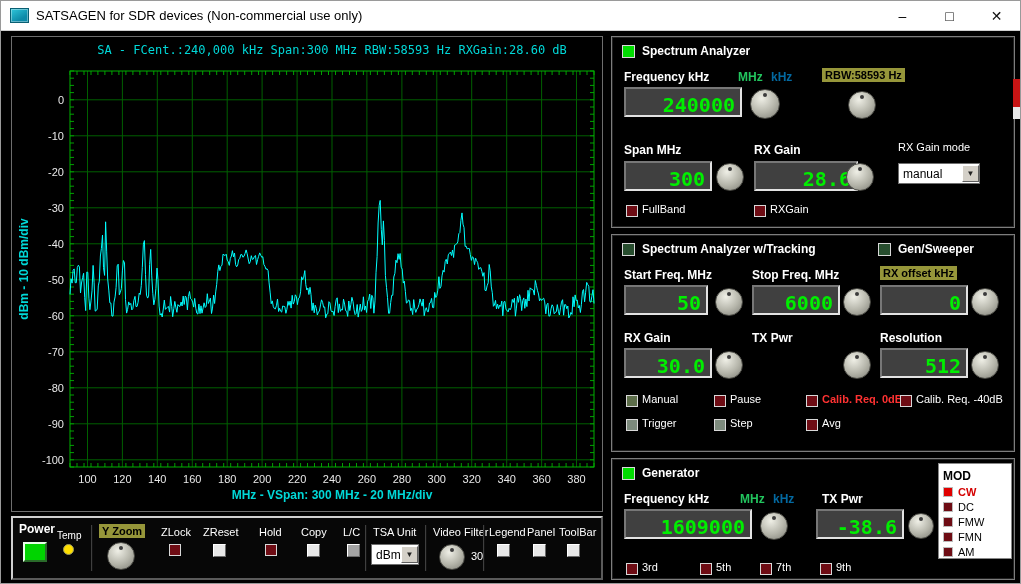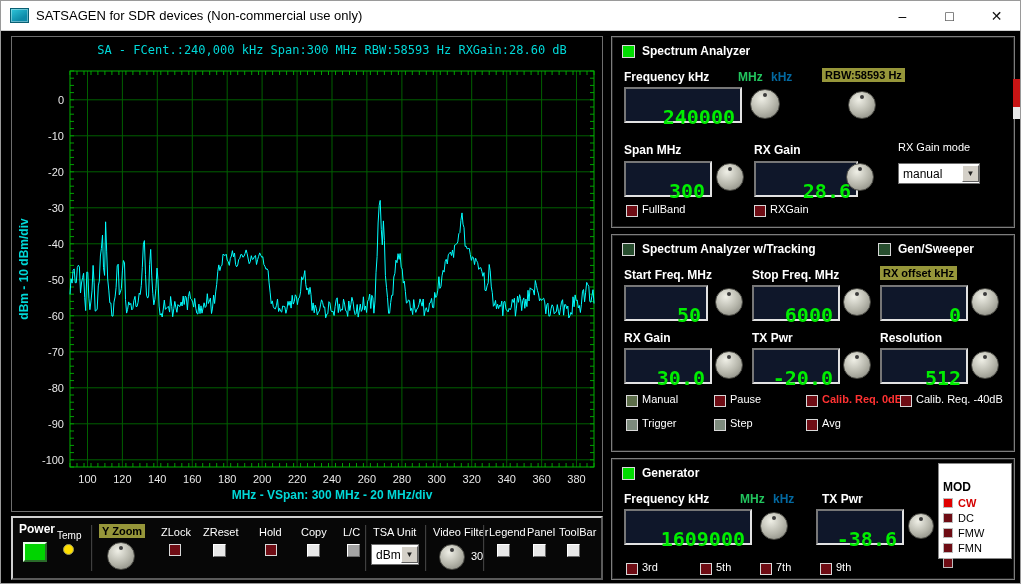--- a/index.html
+++ b/index.html
@@ -21,33 +21,33 @@
   
   .led{width:13px;height:13px;border:1px solid #d8d8d8;display:inline-block}
   .led.on{background:#00dc00}
   .led.dim{background:#274d2e}
   .label{color:#fff;font-size:12px;font-weight:bold;white-space:nowrap}
   .small-label{color:#fff;font-size:11px;white-space:nowrap}
   .red-unit{color:#22c55e;font-size:12px;font-weight:bold}
   .grey-unit{color:#0369a1;font-size:12px;font-weight:bold}
   .red-label{color:#ff3232;font-size:11px;font-weight:bold;white-space:nowrap}
   .chip{background:#96963a;color:#000;font-size:11px;font-weight:bold;padding:1px 3px;white-space:nowrap}
-  .lcd{height:30px;background:#0f172a;border:2px solid;border-color:#777 #e2e2e2 #e2e2e2 #777;color:#00ee00;font-family:"DejaVu Sans Mono",monospace;font-weight:bold;font-size:20px;line-height:25px;text-align:right;padding:16px 5px}
+  .lcd{height:30px;background:#404040;border:2px solid;border-color:#777 #e2e2e2 #e2e2e2 #777;color:#00ee00;font-family:"DejaVu Sans Mono",monospace;font-weight:bold;font-size:20px;line-height:25px;text-align:right;padding:4px 5px}
   .knob{border-radius:50%;background:radial-gradient(circle at 38% 30%,#efefe6,#b5b5aa 55%,#7d7d75);border:1px solid #4c4c46}
   .knob::after{content:"";position:absolute;left:50%;top:3px;width:4px;height:4px;margin-left:-2px;border-radius:50%;background:#3c3c3c}
   .k30{width:30px;height:30px}.k28{width:28px;height:28px}.k26{width:26px;height:26px}
   .cb{width:12px;height:12px;border:1px solid #d8d8d8}
   .cb.red{background:#6e0c14}
   .cb.olive{background:#5d6e4a}
   .cb.grey{background:#7c8a7c}
   .dropdown{height:21px;background:#fff;border:1px solid #6e6e6e;display:flex;align-items:center;color:#000;font-size:12px;padding-left:4px}
   .dd-arrow{margin-left:auto;width:17px;height:17px;background:#d4d0c8;border:1px solid;border-color:#fff #5f5f5f #5f5f5f #fff;font-size:8px;color:#222;display:flex;align-items:center;justify-content:center}
   
   .mod-box{background:#fff;border:1px solid #888;padding:1px 2px}
-  .mod-title{font-size:12px;font-weight:bold;color:#000;padding:15px 2px 1px 2px}
+  .mod-title{font-size:12px;font-weight:bold;color:#000;padding:4px 2px 1px 2px}
   .mod-row{display:flex;align-items:center;height:15px;padding:0 2px}
   .mod-led{width:10px;height:10px;background:#6e0c14;border:1px solid #bbb;margin-right:5px;flex:none}
   .mod-row .mod-label{font-size:11px;color:#000;white-space:nowrap}
   .mod-row.selected .mod-led{background:#e00000}
   .mod-row.selected .mod-label{color:#d40000;font-weight:bold}
   
   .toolbar{position:absolute;left:10px;top:484px;width:592px;height:64px;background:#070707;border:2px solid;border-color:#cfcfcf #5a5a5a #5a5a5a #cfcfcf}
   .toolbar>*{position:absolute}
   .tl{color:#fff;font-size:11px;white-space:nowrap}
   .tl-big{color:#fff;font-size:12px;font-weight:bold;white-space:nowrap}
@@ -501,21 +501,20 @@
         <div class="knob k28" style="left:231px;top:53px"></div>
         <div class="lcd" style="left:268px;top:50px;width:88px">0</div>
         <div class="knob k28" style="left:359px;top:53px"></div>
 
         <span class="label" style="left:12px;top:96px">RX Gain</span>
         <span class="label" style="left:140px;top:96px">TX Pwr</span>
         <span class="label" style="left:268px;top:96px">Resolution</span>
 
         <div class="lcd" style="left:12px;top:113px;width:88px">30.0</div>
         <div class="knob k28" style="left:103px;top:116px"></div>
-        <div class="lcd" style="left:140px;top:113px;width:88px">-20.0</div>
         <div class="knob k28" style="left:231px;top:116px"></div>
         <div class="lcd" style="left:268px;top:113px;width:88px">512</div>
         <div class="knob k28" style="left:359px;top:116px"></div>
 
         <div class="cb olive" style="left:14px;top:160px"></div>
         <span class="small-label" style="left:30px;top:158px">Manual</span>
         <div class="cb red" style="left:102px;top:160px"></div>
         <span class="small-label" style="left:118px;top:158px">Pause</span>
         <div class="cb red" style="left:194px;top:160px"></div>
         <span class="red-label" style="left:210px;top:158px">Calib. Req. 0dB</span>

